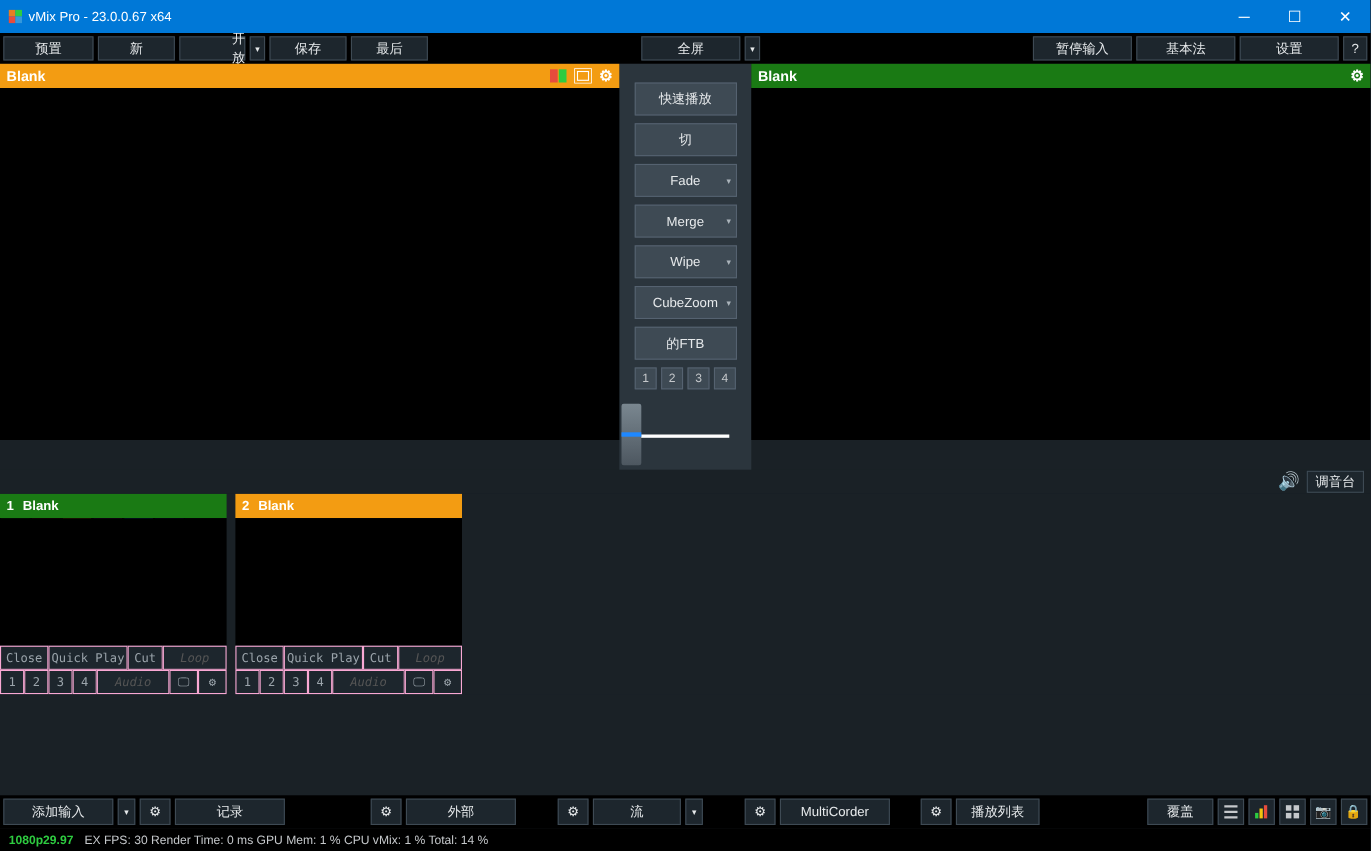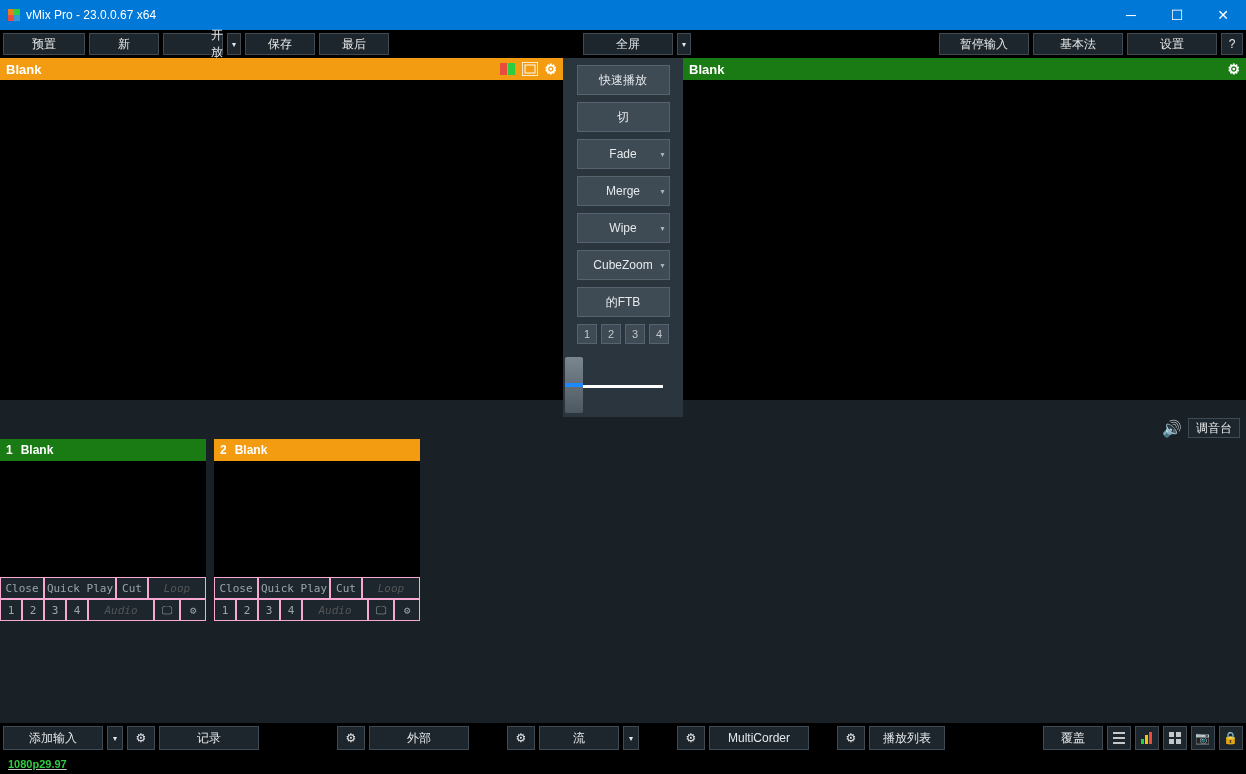--- a/index.html
+++ b/index.html
@@ -15,21 +15,21 @@
 .tbtn.drop { position:relative;padding-left:48px; }
 .spacer { flex:1; }
 .previews { display:flex; }
 .preview-col { position:relative; }
 .preview-header { height:22px; display:flex; align-items:center; padding:0 6px; font-weight:bold; font-size:13px; color:#fff; }
 .preview-header.orange { background:#f39c12; }
 .preview-header.green { background:#1a7a14; }
 .preview-body { background:#000; }
 .hdr-icons { margin-left:auto; display:flex; gap:6px; align-items:center; }
 .cog { color:#fff; font-size:14px; }
-.mid-panel { width:120px; display:flex; flex-direction:column; align-items:center; gap:7px; padding-top:7px; background:#2b353d; }
+.mid-panel { width:120px; display:flex; flex-direction:column; align-items:center; gap:7px; padding-top:17px; background:#2b353d; }
 .mbtn { width:93px; height:30px; background:#3e4a54; border:1px solid #556270; color:#e6e9eb; display:flex; align-items:center; justify-content:center; font-size:12px; cursor:pointer; position:relative; }
 .mbtn .marrow { position:absolute; right:4px; font-size:8px; color:#aab3ba; }
 .numrow { display:flex; gap:4px; }
 .nbox { width:20px; height:20px; background:#3e4a54; border:1px solid #556270; display:flex; align-items:center; justify-content:center; font-size:11px; cursor:pointer; }
 .fader-wrap { position:relative; height:60px; width:120px; margin-top:6px; }
 .fader-track { position:absolute; top:28px; left:10px; width:90px; height:3px; background:#fff; }
 .fader-handle { position:absolute; left:2px; top:0; width:18px; height:56px; background:linear-gradient(#7a8790,#4d5760); border-radius:2px; }
 .fader-handle::after{content:"";position:absolute;left:0;top:50%;width:100%;height:4px;background:#1e88ff;transform:translateY(-50%);}
 .color-tabs { display:flex; height:18px; margin-top:52px; }
 .ctab { width:28px; height:18px; border:1px solid #000; }
@@ -40,21 +40,21 @@
 .ic-hdr { height:22px; display:flex; align-items:center; gap:8px; padding:0 6px; font-family:Consolas,monospace; font-size:12px; color:#fff; font-weight:bold; }
 .ic-hdr.green { background:#1a7a14; }
 .ic-hdr.orange { background:#f39c12; }
 .ic-body { height:116px; background:#000; }
 .ic-row { display:flex; height:22px; }
 .ic-cell { flex:1; border:1px solid #f9a8d4; background:#1d262d; color:#9ba4ab; font-size:11px; font-family:Consolas,monospace; display:flex; align-items:center; justify-content:center; cursor:pointer; }
 .ic-cell.dim { color:#555;font-style:italic; }
 .botbar { position:absolute; bottom:21px; left:0; right:0; height:30px; background:#000; display:flex; gap:4px; padding:3px; align-items:center; }
 .bbtn { height:24px; background:#1d262d; border:1px solid #3e4a54; color:#e6e9eb; font-size:12px; display:flex; align-items:center; justify-content:center; cursor:pointer; }
 .bgear { width:28px; }
-.status { position:absolute; bottom:0; left:0; right:0; height:21px; background:#000; display:flex; align-items:center; padding:0 8px; font-size:11px; color:#c5c8cb; font-family:Consolas,monospace;text-decoration:underline; }
+.status { position:absolute; bottom:0; left:0; right:0; height:21px; background:#000; display:flex; align-items:center; padding:0 8px; font-size:11px; color:#c5c8cb; font-family:Consolas,monospace; }
 .status .fmt { color:#2ecc40; font-weight:bold; margin-right:10px; }
 .iconbox { width:24px; height:24px; background:#1d262d; border:1px solid #3e4a54; display:flex;align-items:center;justify-content:center;cursor:pointer;}
 svg { display:block; }
 </style>
 </head>
 <body>
 
 <div class="titlebar">
   <span class="logo">
     <span style="background:#e67e22"></span>
@@ -305,13 +305,14 @@
         <rect x="1" y="8" width="5" height="5" fill="#c5c8cb"></rect>
         <rect x="8" y="8" width="5" height="5" fill="#c5c8cb"></rect>
       </svg>
     </div>
   <div class="iconbox" style="color:#c5c8cb">📷</div>
   <div class="iconbox" style="color:#777">🔒</div>
 </div>
 
 <div class="status">
   <span class="fmt">1080p29.97</span>
+  <span>EX  FPS:  30   Render Time:  0 ms   GPU Mem:  1 %   CPU vMix:  1 %  Total:  14 %</span>
 </div>
 
 </body></html>

